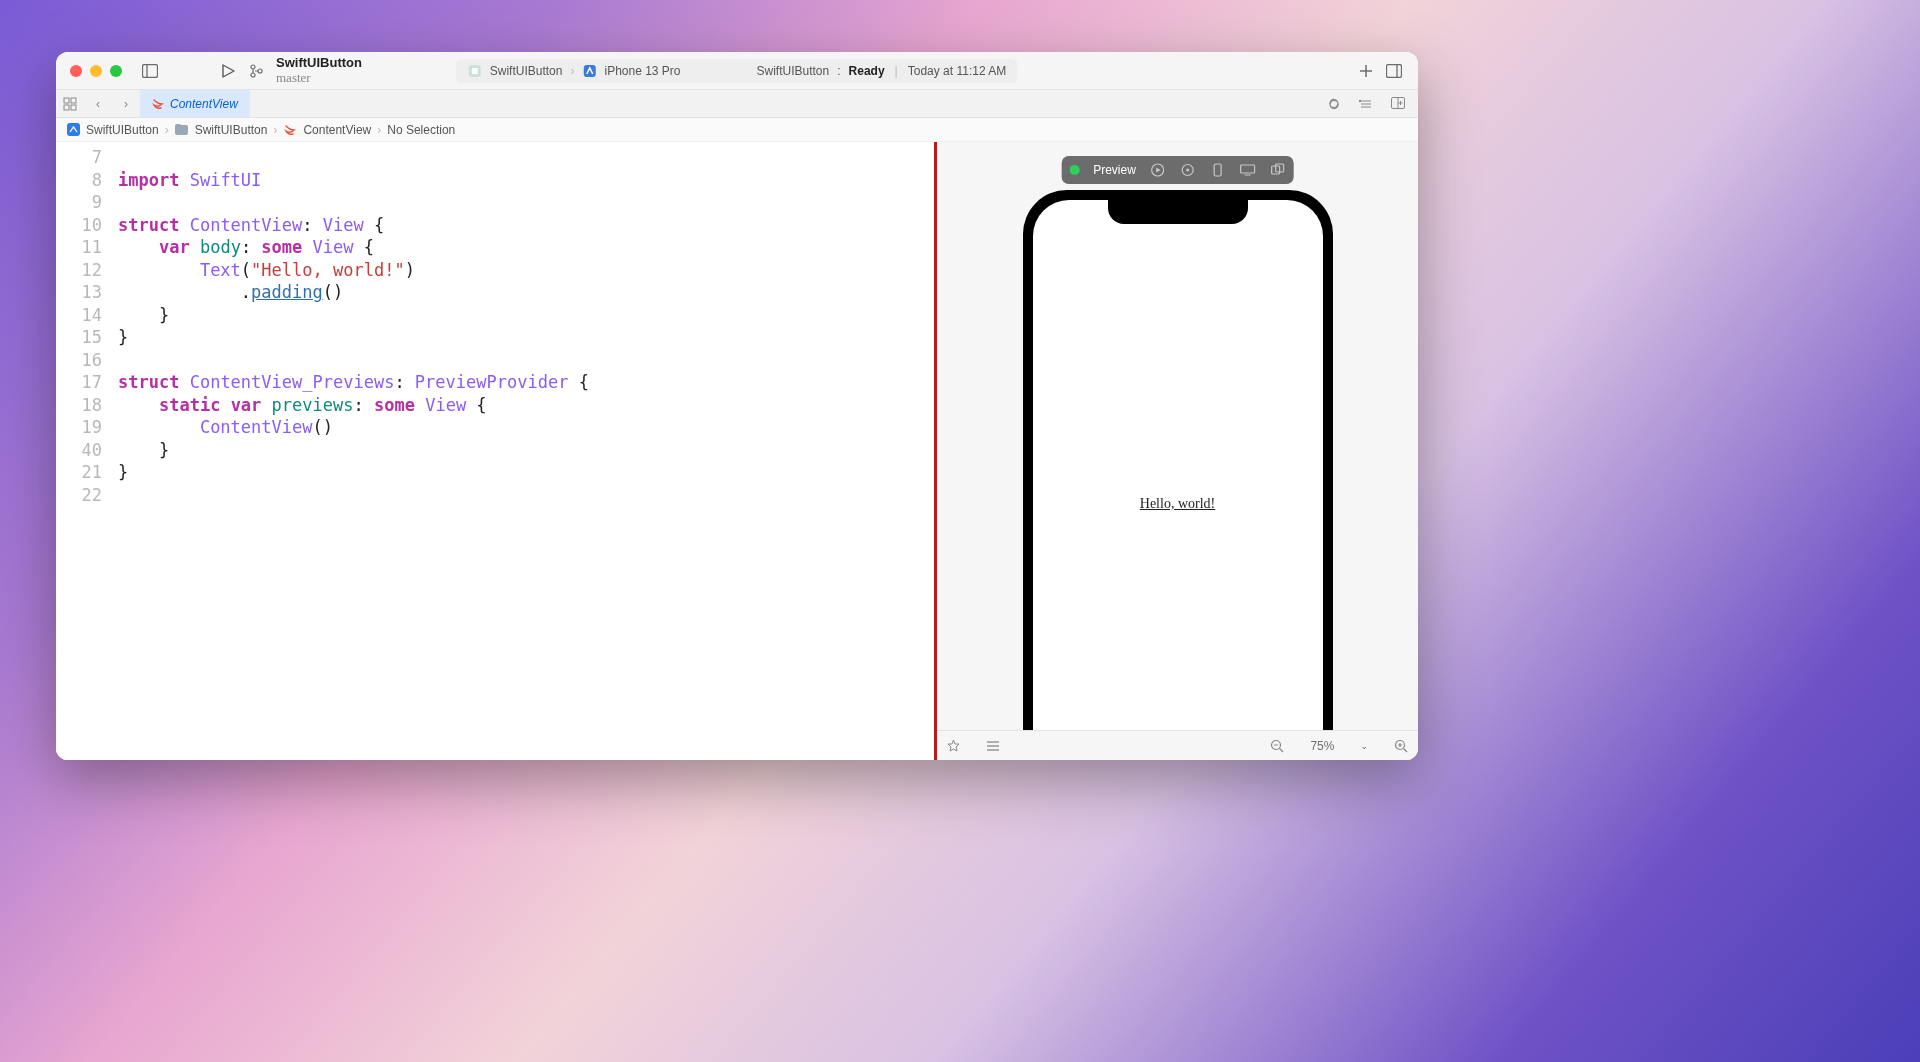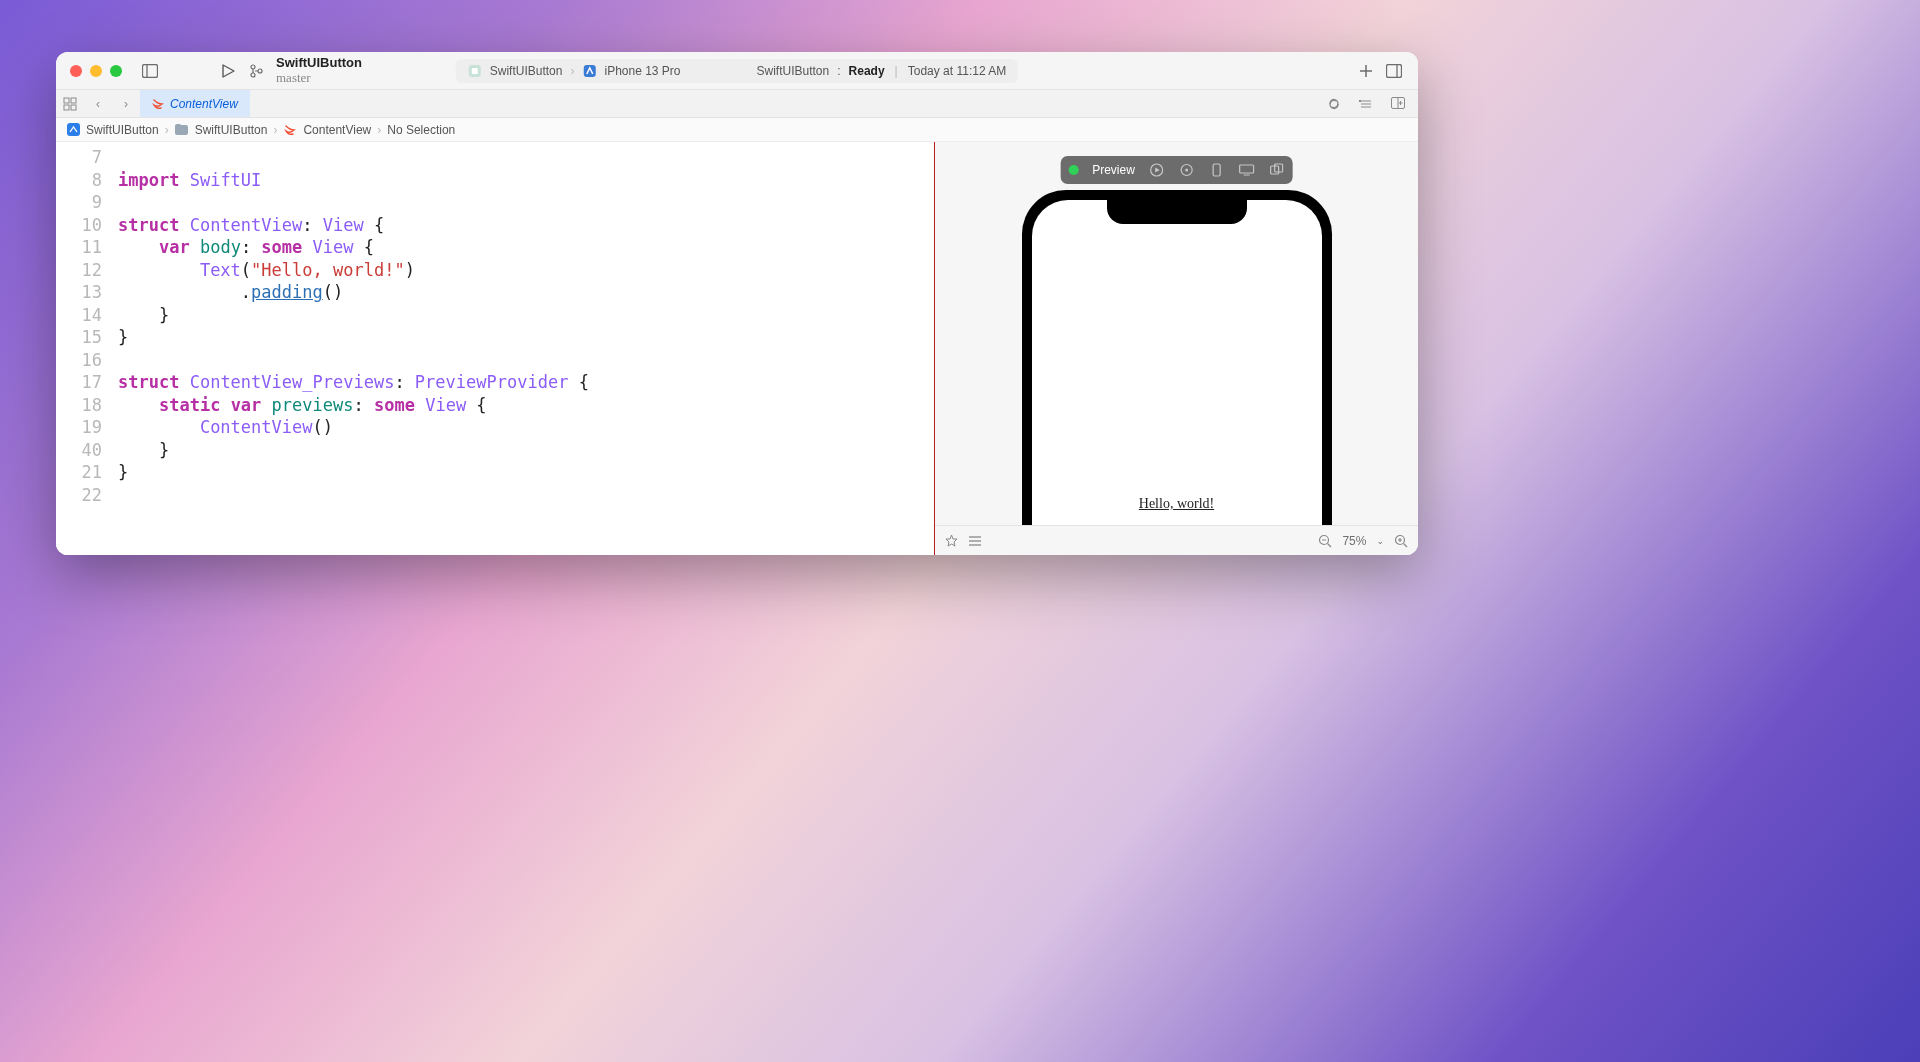--- a/index.html
+++ b/index.html
@@ -3,21 +3,21 @@
 <meta charset="utf-8">
 <style>
 * { margin: 0; padding: 0; box-sizing: border-box; }
 body {
   font-family: -apple-system, "SF Pro Text", "Helvetica Neue", Arial, sans-serif;
   background: linear-gradient(130deg,#7a5bd6 0%,#a97ad2 20%,#e8a6d0 35%,#f2d3d9 50%,#d8c1e3 65%,#6f52c6 85%,#4b3fb8 100%);
   width: 1920px; height: 1062px; overflow: hidden; position: relative;
 }
 .desktop { width:1920px; height:1062px; position:relative; }
 .window {
-  position:absolute; left:56px; top:52px; width:1362px; height:503px;
+  position:absolute; left:56px; top:52px; width:1362px; height:708px;
   background:#fff; border-radius:12px; box-shadow:0 20px 60px rgba(0,0,0,.35);
   display:flex; flex-direction:column; overflow:hidden;
 }
 .titlebar {
   height:38px; display:flex; align-items:center; border-bottom:1px solid #e3e3e3;
   background:#f5f5f5;
 }
 .traffic { display:flex; gap:8px; padding:0 14px; }
 .tl { width:12px; height:12px; border-radius:50%; }
 .tl.red{background:#ff5f57;} .tl.yellow{background:#febc2e;} .tl.green{background:#28c840;}
@@ -57,21 +57,21 @@
 .gutter{width:56px;text-align:right;color:#b8b8b8;padding:4px 10px 0 0;user-select:none; background:#fff;}
 .gutter div{height:22.5px;}
 .code{flex:1;padding:4px 0 0 6px;white-space:pre;color:#222;}
 .code .row{height:22.5px;}
 .kw{color:#b72fa4;font-weight:600;}
 .type{color:#8b5cf6;}
 .func{color:#2d6fb3;text-decoration:underline;}
 .prop{color:#0f8a7a;}
 .str{color:#c93c37;}
 .preview-pane{
-  width:484px;border-left:1px solid #b91c1c;background:#f6f6f6;position:relative;
+  width:484px;border-left:3px solid #b91c1c;background:#f6f6f6;position:relative;
   display:flex;flex-direction:column;
 }
 .canvas-toolbar{
   position:absolute; top:14px; left:50%; transform:translateX(-50%);
   background:#6c6c6c; border-radius:7px; height:28px; display:flex; align-items:center;
   padding:0 8px; gap:14px; color:#d8d8d8; font-size:12px; z-index:5;
 }
 .canvas-toolbar .dot{width:10px;height:10px;border-radius:50%;background:#30d158;}
 .canvas-toolbar .lbl{color:#fff;font-weight:500;}
 .canvas-toolbar .ci{width:16px;height:16px;display:flex;align-items:center;justify-content:center;opacity:.85;}
@@ -83,21 +83,21 @@
   width:100%;height:100%;background:#fff;border-radius:36px;display:flex;align-items:center;justify-content:center;
   position:relative;overflow:hidden;
 }
 .notch{
   position:absolute;top:0;left:50%;transform:translateX(-50%);
   width:140px;height:24px;background:#000;border-bottom-left-radius:16px;border-bottom-right-radius:16px;
 }
 .phone-text{font-size:14px;color:#222;font-family:-apple-system;text-decoration:underline;}
 .canvas-footer{
   height:30px;border-top:1px solid #e3e3e3;background:#f6f6f6;display:flex;align-items:center;
-  padding:0 10px;gap:10px;color:#707070;font-size:12px;
+  padding:0 10px;gap:26px;color:#707070;font-size:12px;
 }
 .canvas-footer .spacer{flex:1;}
 .statusbar{
   height:22px;border-top:1px solid #e3e3e3;background:#f6f6f6;display:flex;align-items:center;
   padding:0 10px;font-size:11px;color:#666;
 }
 .statusbar .bluebox{width:16px;height:11px;background:#2b7de9;border-radius:2px;}
 .statusbar .right{margin-left:auto;display:flex;gap:12px;align-items:center;}
 svg{display:block;}
 </style>

